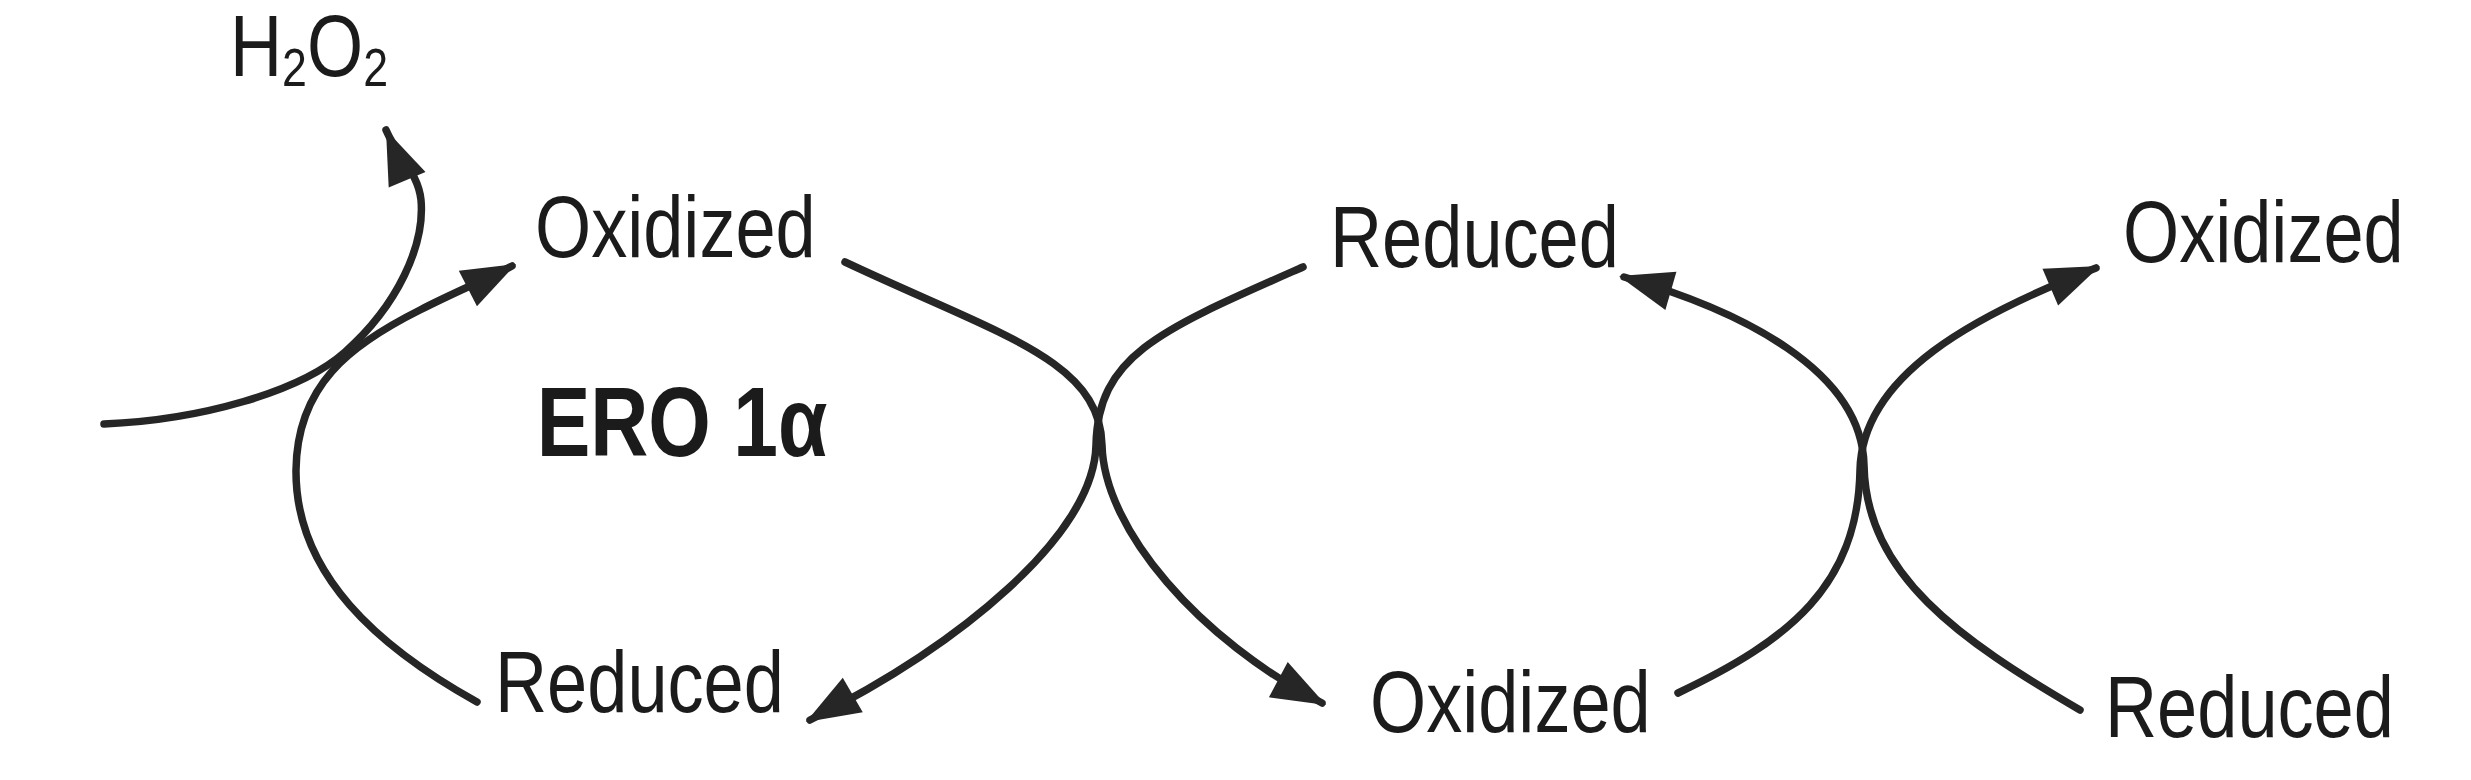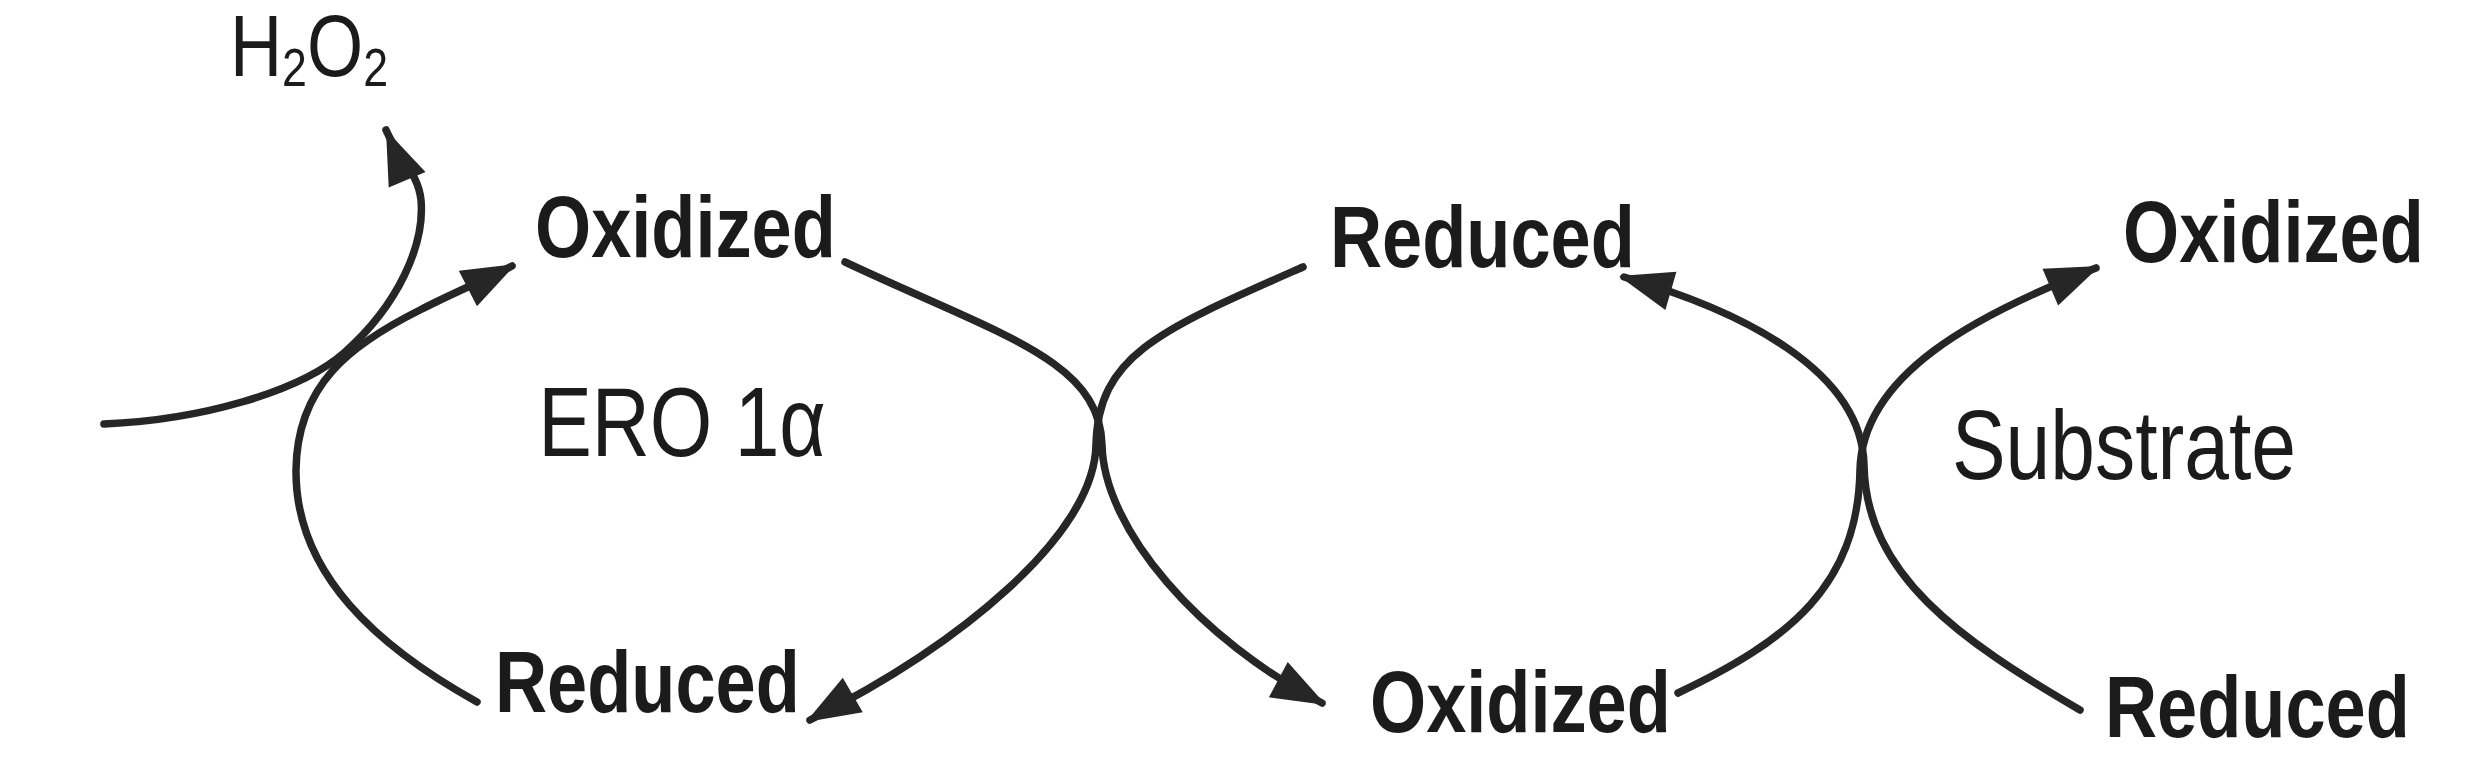--- a/index.html
+++ b/index.html
@@ -33,25 +33,25 @@
     transform-origin: left top;
   }
   .centered {
     transform: translateX(-50%);
   }
   .centered .cx {
     transform-origin: center top;
   }
   .state {
     font-size: 88px;
-    font-weight: 700;
+    font-weight: 400;
   }
   .title {
     font-size: 98px;
-    font-weight: 400;
+    font-weight: 700;
   }
   .note {
     font-size: 72px;
     font-weight: 400;
   }
   .molecule {
     font-size: 88px;
     font-weight: 400;
   }
   .molecule .sub {
@@ -112,20 +112,17 @@
   <div class="lbl state" style="left:1330px; top:193px;">
     <span class="cx">Reduced</span>
   </div>
   <div class="lbl state" style="left:1370px; top:658px;">
     <span class="cx">Oxidized</span>
   </div>
 
   <div class="lbl state" style="left:2123px; top:188px;">
     <span class="cx">Oxidized</span>
   </div>
-  <div class="lbl title centered" style="left:2124px; top:396px;">
-    <span class="cx">Substrate</span>
-  </div>
   <div class="lbl state" style="left:2105px; top:663px;">
     <span class="cx">Reduced</span>
   </div>
 
 </div>
 
 </body></html>

